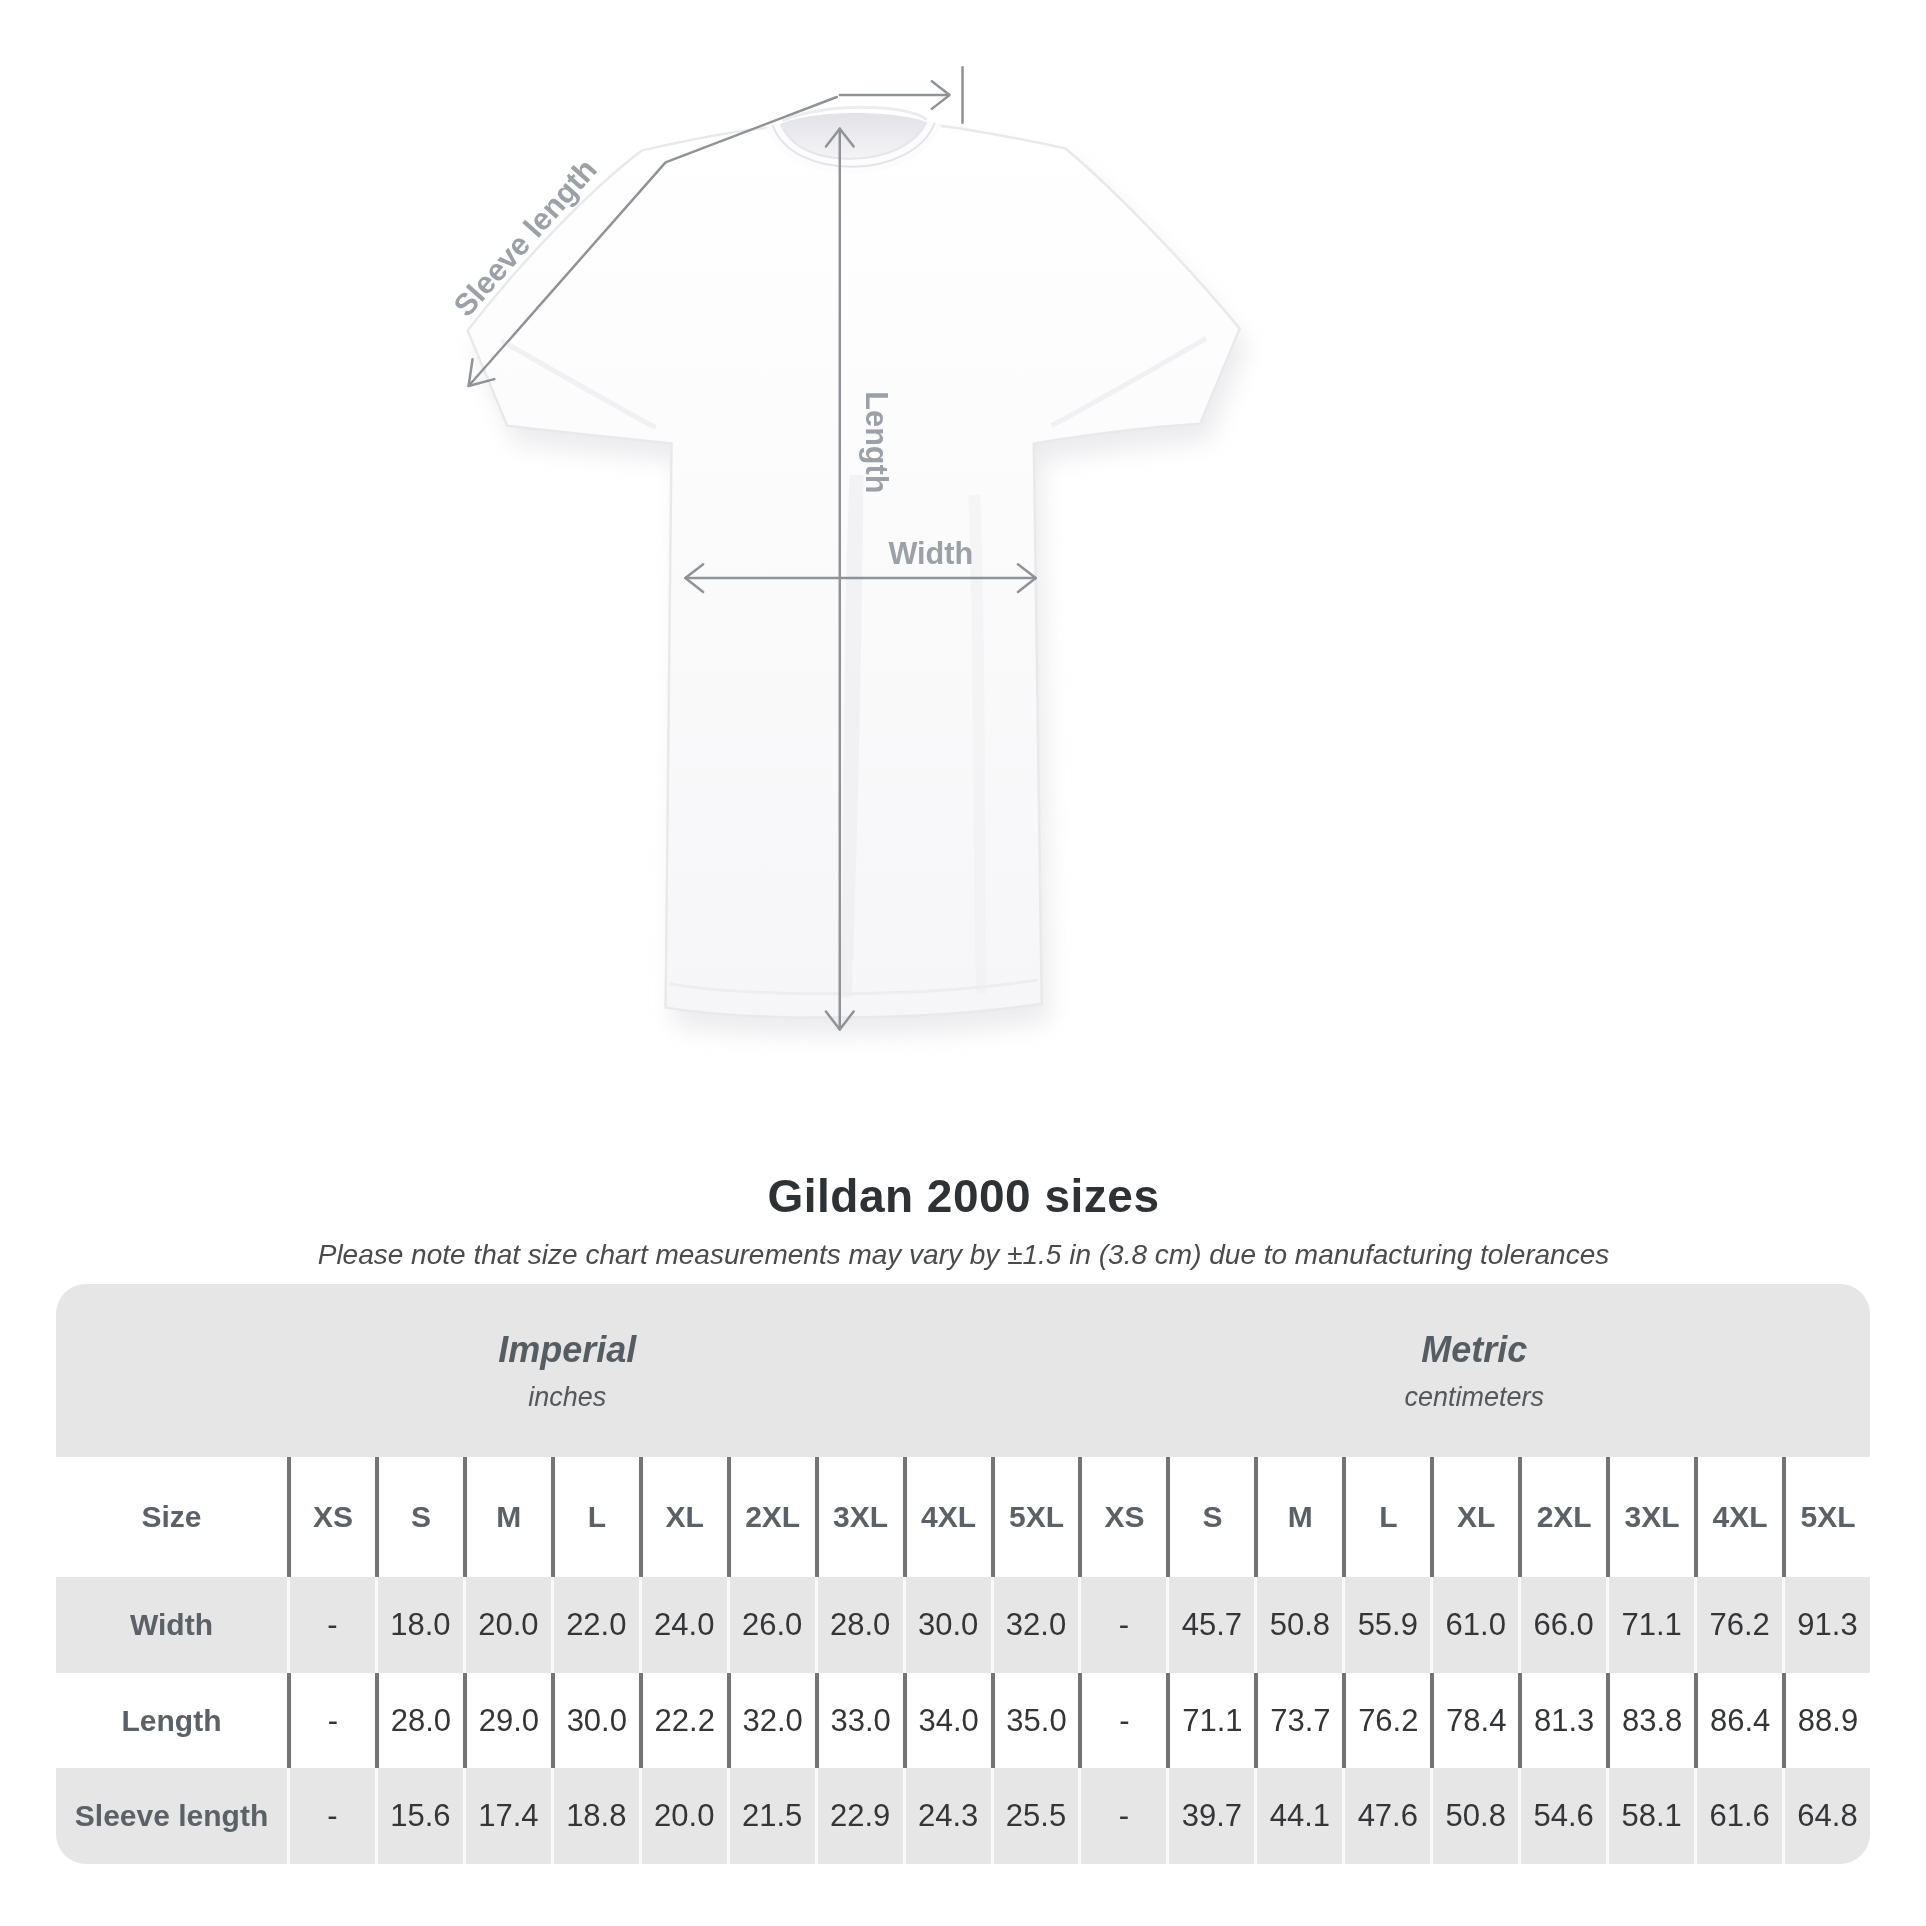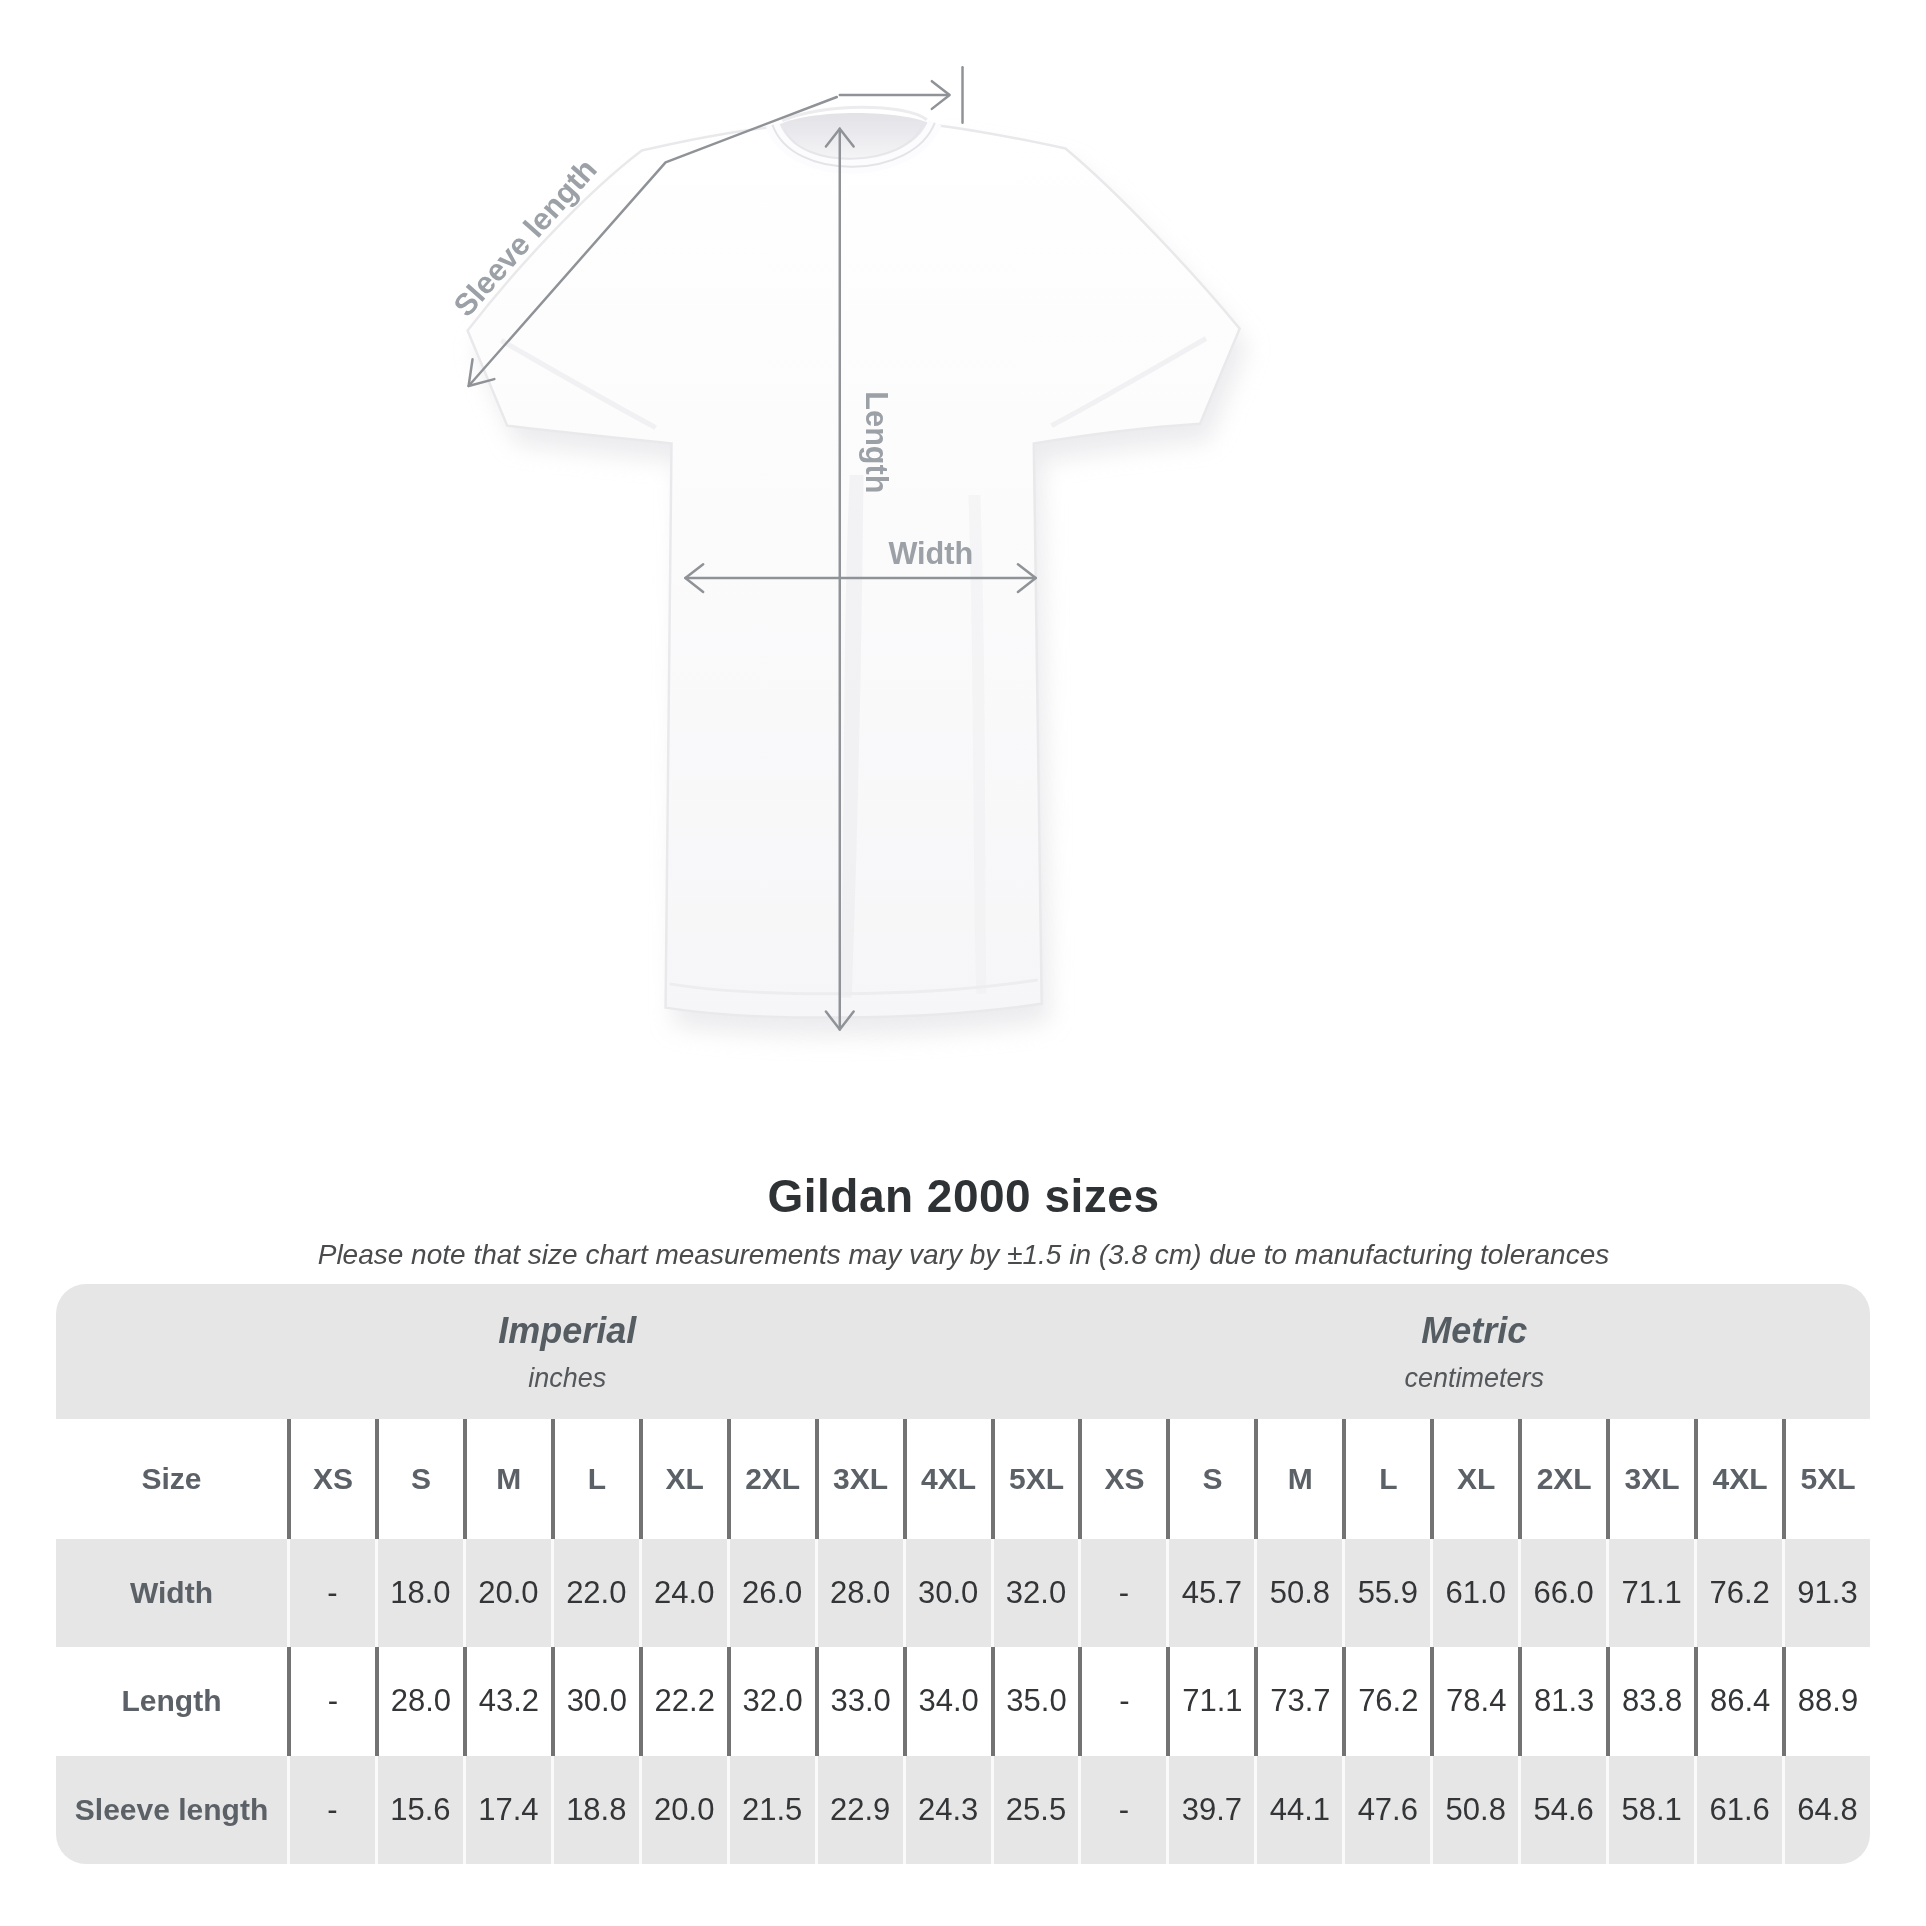--- a/index.html
+++ b/index.html
@@ -17,21 +17,21 @@
   .heading p{
     margin:14px 0 0 0;font-size:28px;line-height:34px;font-style:italic;color:#4a4b4c;font-weight:400;
   }
 
   
   .size-table{
     position:absolute;left:56px;top:1284px;width:1814px;height:580px;
     background:#e6e6e7;border-radius:30px;overflow:hidden;
     display:flex;flex-direction:column;
   }
-  .band{height:135px;display:grid;grid-template-columns:231px repeat(18,1fr);text-align:center;}
+  .band{height:173px;display:grid;grid-template-columns:231px repeat(18,1fr);text-align:center;}
   .unit-group{display:flex;flex-direction:column;align-items:center;justify-content:center;}
   .ug-imperial{grid-column:1/11;}
   .ug-metric{grid-column:11/20;}
   .ug-title{font-size:36px;font-weight:700;font-style:italic;color:#565d62;}
   .ug-sub{margin-top:11px;font-size:27px;font-style:italic;color:#54585b;}
 
   .grid-rows{flex:1;display:flex;flex-direction:column;}
   .row{display:grid;grid-template-columns:231px repeat(18,1fr);}
   .row-sizes{height:120px;}
   .row-data{flex:1;}
@@ -157,21 +157,21 @@
           <div class="cell val-txt">61.0</div>
           <div class="cell val-txt">66.0</div>
           <div class="cell val-txt">71.1</div>
           <div class="cell val-txt">76.2</div>
           <div class="cell val-txt">91.3</div>
         </div>
         <div class="row row-data r-white">
           <div class="cell head-txt first">Length</div>
           <div class="cell val-txt">-</div>
           <div class="cell val-txt">28.0</div>
-          <div class="cell val-txt">43.2</div>
+          <div class="cell val-txt">29.0</div>
           <div class="cell val-txt">30.0</div>
           <div class="cell val-txt">22.2</div>
           <div class="cell val-txt">32.0</div>
           <div class="cell val-txt">33.0</div>
           <div class="cell val-txt">34.0</div>
           <div class="cell val-txt">35.0</div>
           <div class="cell val-txt">-</div>
           <div class="cell val-txt">71.1</div>
           <div class="cell val-txt">73.7</div>
           <div class="cell val-txt">76.2</div>

